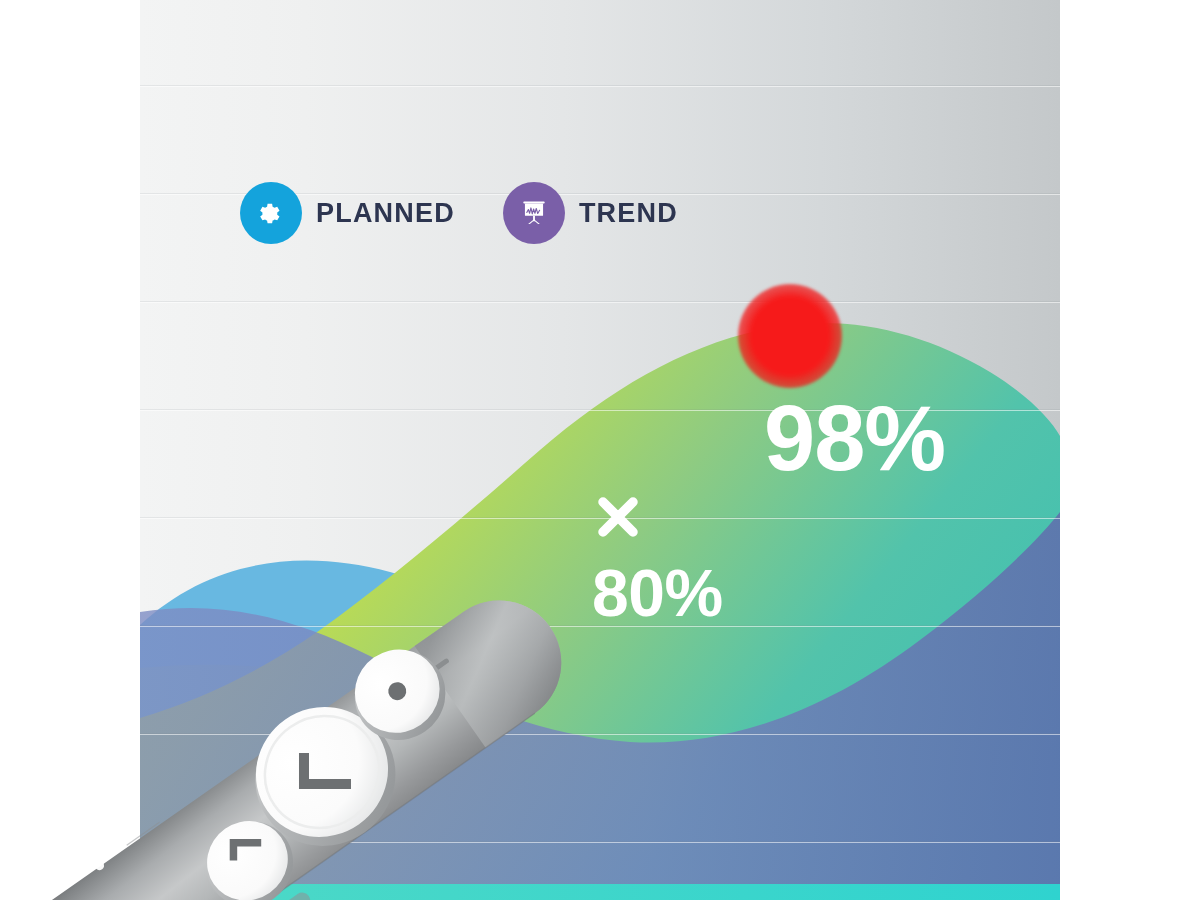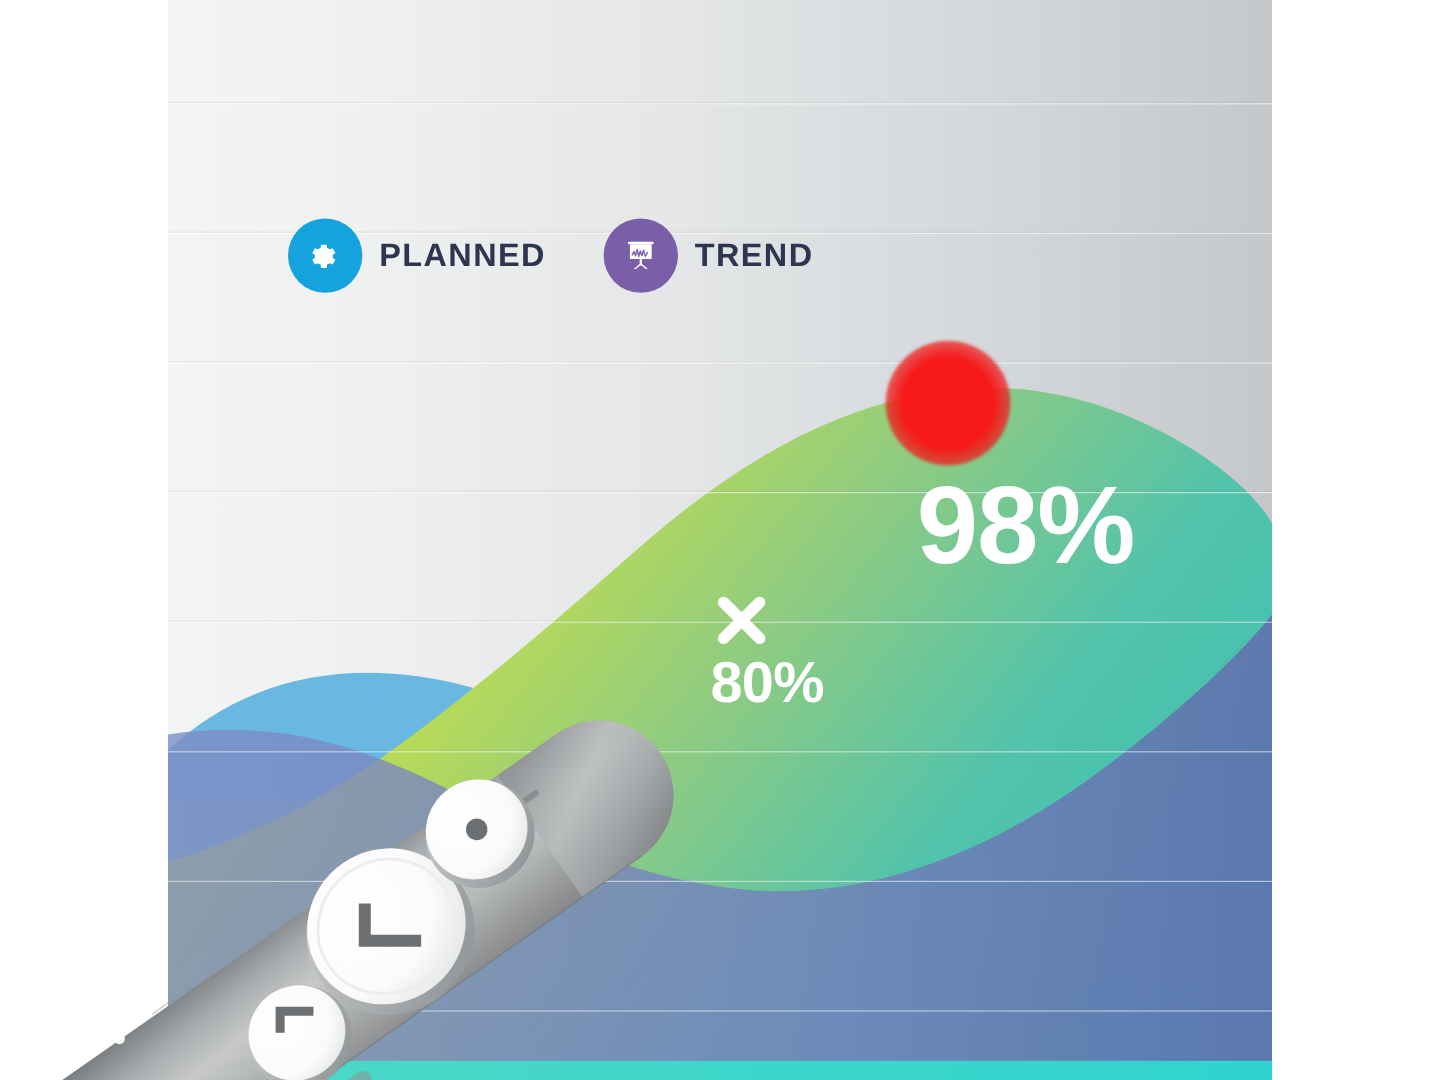--- a/index.html
+++ b/index.html
@@ -75,24 +75,24 @@
     margin-left:12px;
   }
   #callout-80-wrap {
     position:absolute;
     left:592px; top:495px;
     z-index:45;
     color:#ffffff;
   }
   #x-marker { display:block; margin-left:4px; }
   #callout-80 {
-    font-size:48px;
+    font-size:66px;
     font-weight:bold;
     line-height:1;
-    margin-top:7px;
+    margin-top:21px;
     letter-spacing:-0.5px;
   }
 
   
   #laser-dot {
     position:absolute;
     left:738px; top:284px;
     width:104px; height:104px;
     border-radius:50%;
     background:radial-gradient(circle at 50% 50%,

